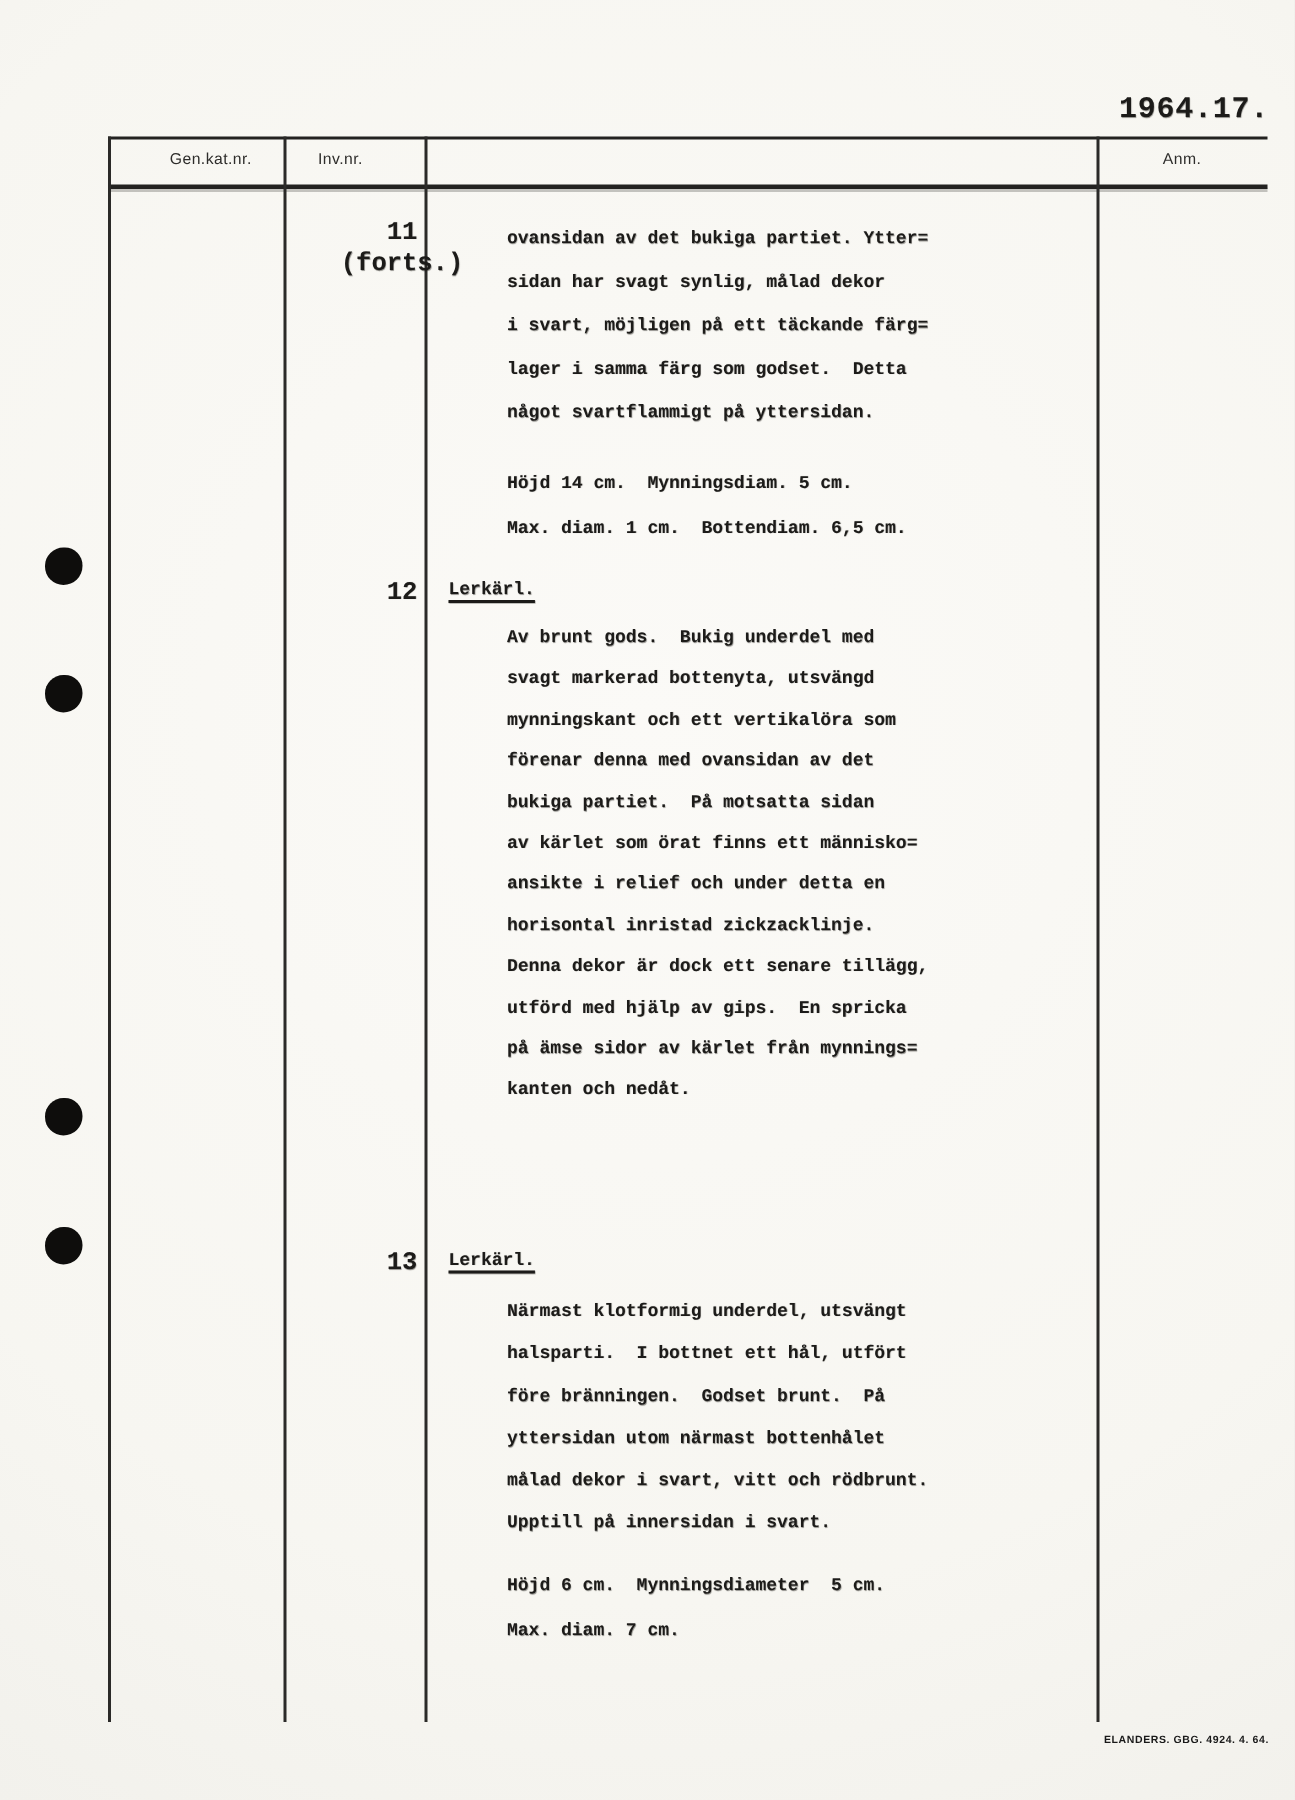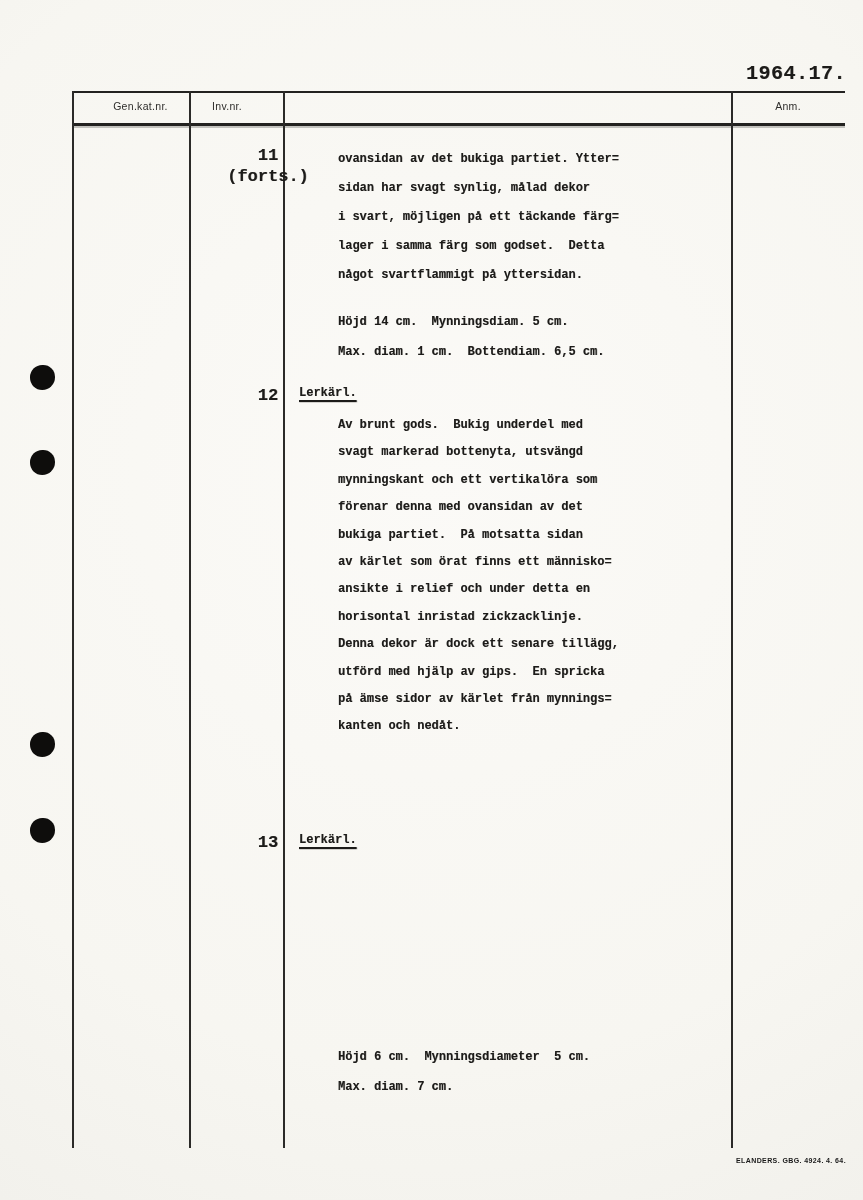--- a/index.html
+++ b/index.html
@@ -94,18 +94,24 @@
 av kärlet som örat finns ett människo=
 ansikte i relief och under detta en
 horisontal inristad zickzacklinje.
 Denna dekor är dock ett senare tillägg,
 utförd med hjälp av gips.  En spricka
 på ämse sidor av kärlet från mynnings=
 kanten och nedåt.</div>
 
   <div class="inv typew" style="top:833px">13</div>
   <div class="block typew title-underline" style="left:299px;top:833px">Lerkärl.</div>
+  <div class="block typew" style="left:338px;top:860px;line-height:28.3px">Närmast klotformig underdel, utsvängt
+halsparti.  I bottnet ett hål, utfört
+före bränningen.  Godset brunt.  På
+yttersidan utom närmast bottenhålet
+målad dekor i svart, vitt och rödbrunt.
+Upptill på innersidan i svart.</div>
   <div class="block typew" style="left:338px;top:1042px;line-height:30px">Höjd 6 cm.  Mynningsdiameter  5 cm.
 Max. diam. 7 cm.</div>
 
   <div class="printer">ELANDERS. GBG. 4924. 4. 64.</div>
 
 </div>
 
 </body></html>

